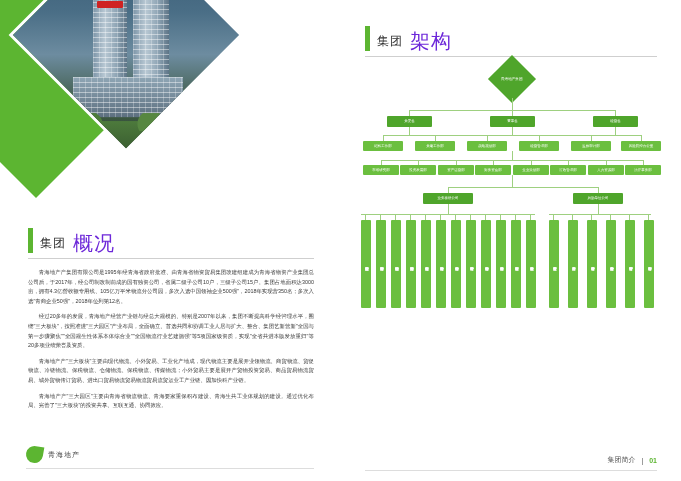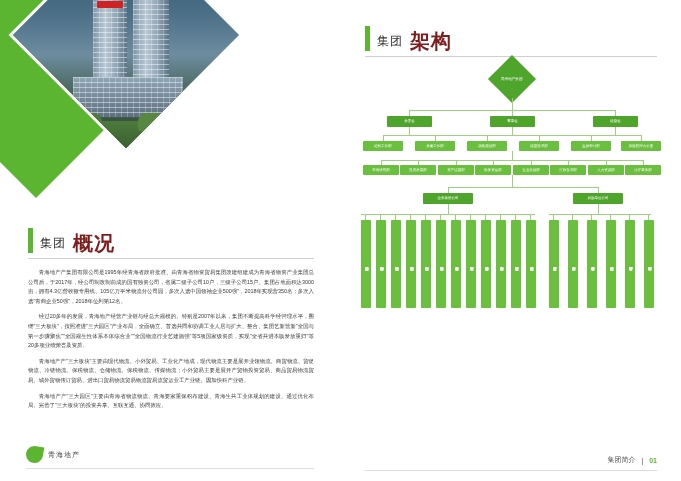--- a/index.html
+++ b/index.html
@@ -54,21 +54,21 @@
     background:radial-gradient(circle at 12% 60%,#5a8a43 0 12px,transparent 13px),
                radial-gradient(circle at 35% 70%,#4d7c3a 0 14px,transparent 15px),
                radial-gradient(circle at 60% 60%,#578741 0 13px,transparent 14px),
                radial-gradient(circle at 85% 70%,#47723a 0 15px,transparent 16px);}
   .road{position:absolute;left:0;right:0;bottom:16px;height:12px;background:#6f7a74;opacity:.7;}
 
   
   .sec-head{position:absolute;display:flex;align-items:flex-end;gap:7px;}
   .sec-bar{width:5px;height:25px;background:#5cb531;}
   .sec-small{font-size:12px;color:#333;letter-spacing:1px;padding-bottom:1px;}
-  .sec-big{font-size:20px;color:#7f1d1d;font-weight:bold;letter-spacing:1px;line-height:1;}
+  .sec-big{font-size:20px;color:#6d28d9;font-weight:normal;letter-spacing:1px;line-height:1;}
   .sec-rule{position:absolute;height:1px;background:#cfcfcf;}
 
   .left-head{left:28px;top:228px;}
   .left-rule{left:28px;top:258px;width:286px;}
 
   .body-text{
     position:absolute;left:28px;top:268px;width:286px;
     font-size:5.4px;line-height:9.6px;color:#3a3a3a;text-align:justify;
   }
   .body-text p{margin:0 0 6px 0;text-indent:2em;}

